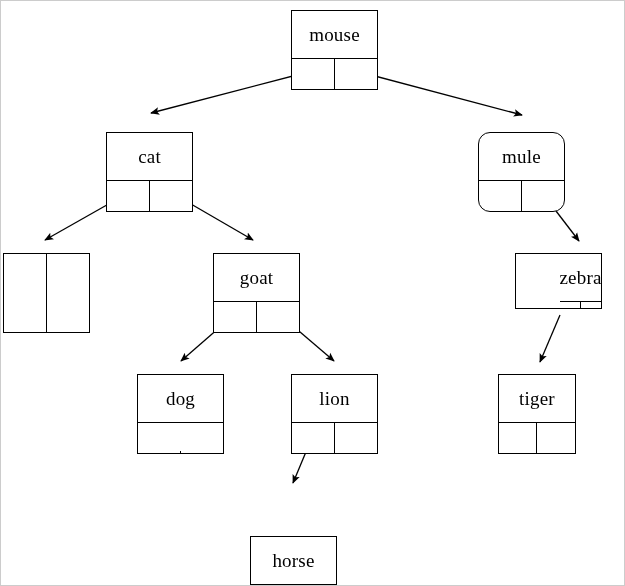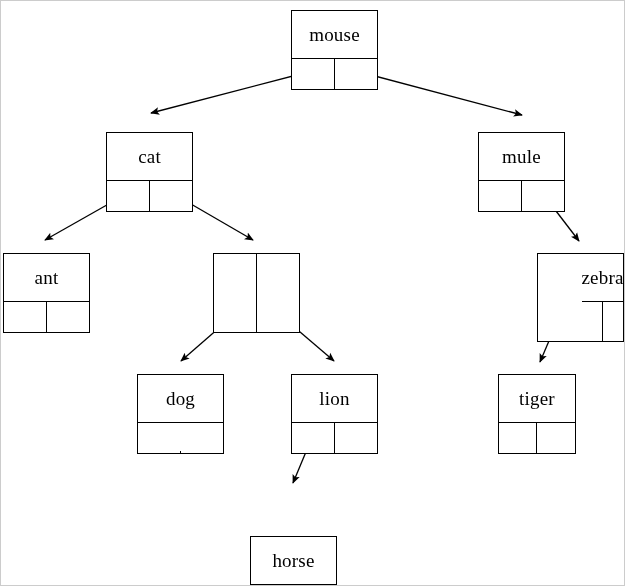--- a/index.html
+++ b/index.html
@@ -89,41 +89,41 @@
           <div class="ptr-cell right"></div>
         </div>
       </div>
       <div class="node" style="left: 105px; top: 131px; width: 87px; height: 80px;">
         <div class="node-label">cat</div>
         <div class="node-pointers">
           <div class="ptr-cell left"></div>
           <div class="ptr-cell right"></div>
         </div>
       </div>
-      <div class="node" style="left: 477px; top: 131px; width: 87px; height: 80px;">
+      <div class="node" style="left: 477px; top: 131px; width: 87px; height: 80px; border-radius: 12px;">
         <div class="node-label">mule</div>
         <div class="node-pointers">
           <div class="ptr-cell left"></div>
           <div class="ptr-cell right"></div>
         </div>
       </div>
       <div class="node" style="left: 2px; top: 252px; width: 87px; height: 80px;">
-        <div class="node-label">ant</div>
         <div class="node-pointers">
           <div class="ptr-cell left"></div>
           <div class="ptr-cell right"></div>
         </div>
       </div>
       <div class="node" style="left: 212px; top: 252px; width: 87px; height: 80px;">
+        <div class="node-label">goat</div>
         <div class="node-pointers">
           <div class="ptr-cell left"></div>
           <div class="ptr-cell right"></div>
         </div>
       </div>
-      <div class="node" style="left: 536px; top: 252px; width: 87px; height: 89px; padding-left: 44px;">
+      <div class="node" style="left: 514px; top: 252px; width: 87px; height: 56px; padding-left: 44px;">
         <div class="node-label">zebra</div>
         <div class="node-pointers">
           <div class="ptr-cell left"></div>
           <div class="ptr-cell right"></div>
         </div>
       </div>
       <div class="node" style="left: 136px; top: 373px; width: 87px; height: 80px; gap: 28px;">
         <div class="node-label">dog</div>
         <div class="node-pointers">
           <div class="ptr-cell left"></div>

